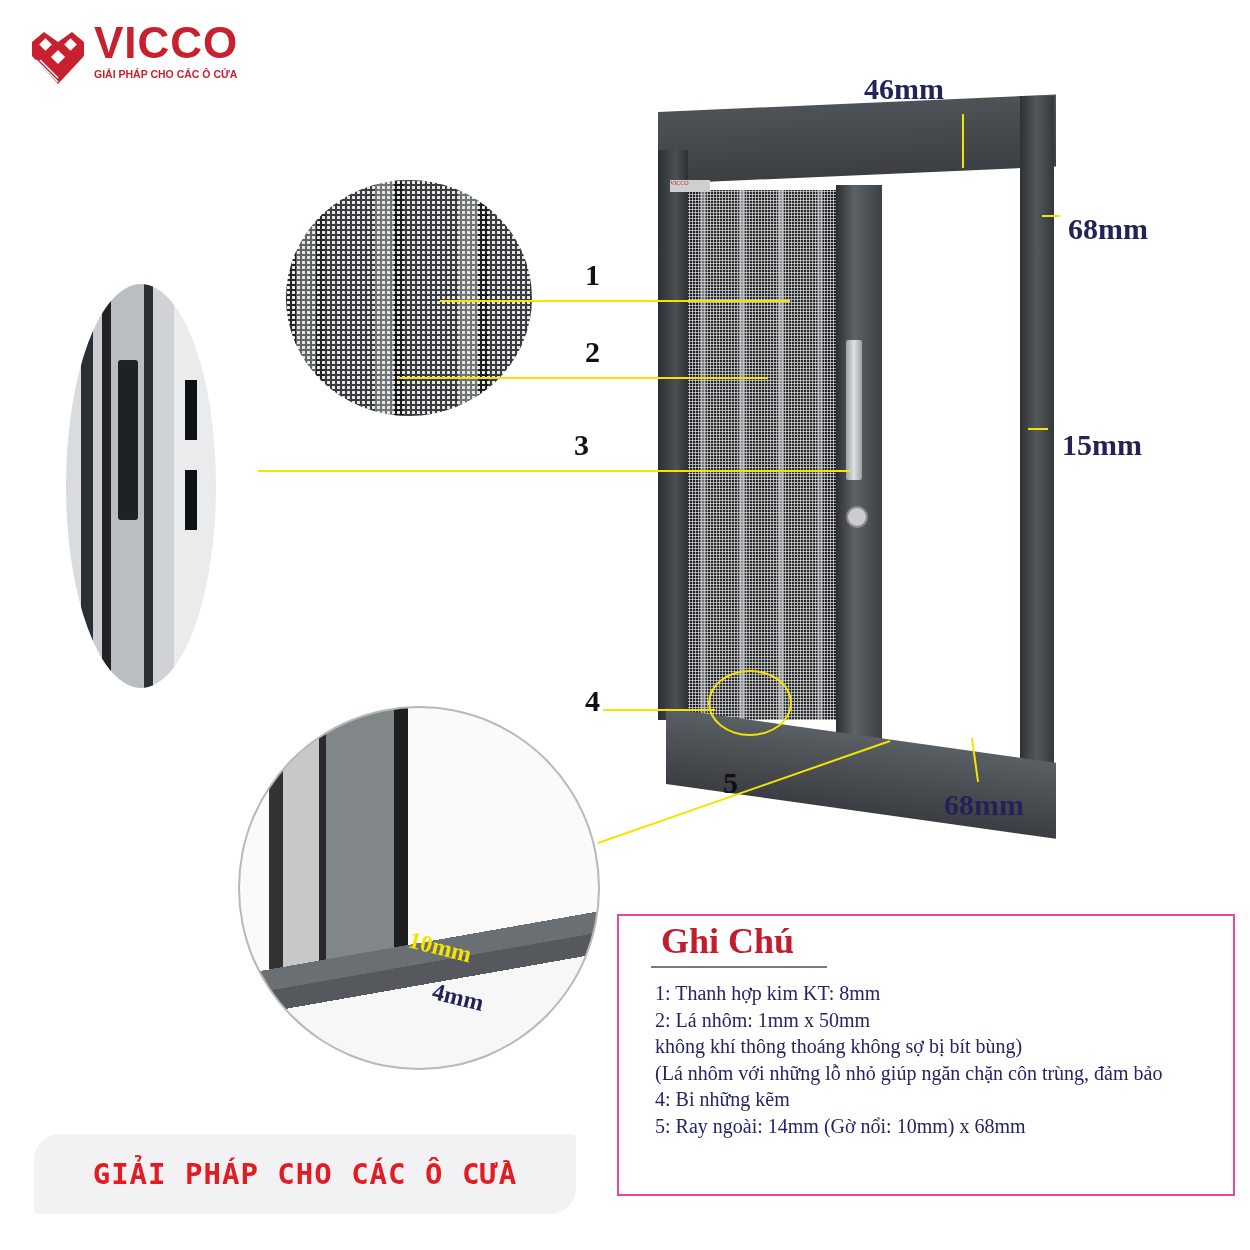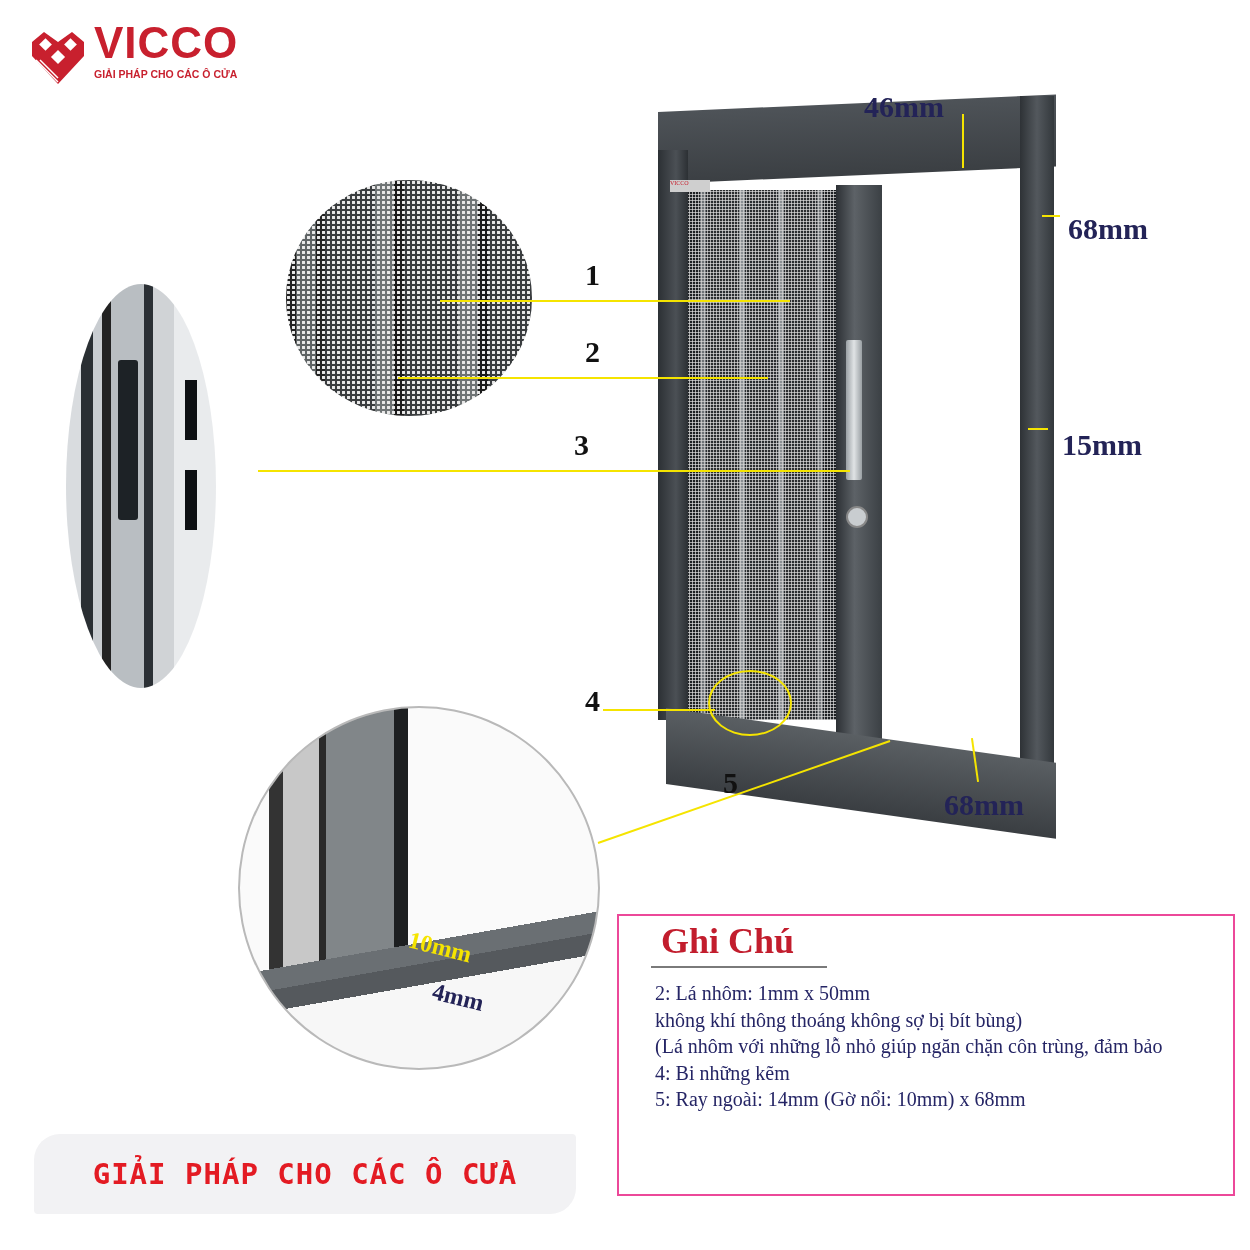--- a/index.html
+++ b/index.html
@@ -107,34 +107,35 @@
 <div class="abs num" style="left:585px;top:335px;">2</div>
 <div class="abs num" style="left:574px;top:428px;">3</div>
 <div class="abs num" style="left:585px;top:684px;">4</div>
 <div class="abs num" style="left:723px;top:766px;">5</div>
 
 <div class="abs varrow" style="left:962px;top:114px;height:54px;"></div>
 <div class="abs harrow" style="left:1042px;top:215px;width:18px;"></div>
 <div class="abs harrow" style="left:1028px;top:428px;width:20px;"></div>
 <div class="abs varrow" style="left:974px;top:738px;height:44px;transform:rotate(-8deg);"></div>
 
-<div class="abs dim" style="left:864px;top:90px;">46mm</div>
+<div class="abs dim" style="left:864px;top:72px;">46mm</div>
 <div class="abs dim" style="left:1068px;top:212px;">68mm</div>
 <div class="abs dim" style="left:1062px;top:428px;text-align:right;">15mm</div>
 <div class="abs dim" style="left:944px;top:788px;">68mm</div>
 <div class="abs dim-small" style="left:408px;top:934px;color:#f5e400;transform:rotate(14deg);">10mm</div>
 <div class="abs dim-small" style="left:432px;top:984px;color:#232357;transform:rotate(14deg);">4mm</div>
 
 <div class="abs tagline-box">
   <span class="tagline">GIẢI PHÁP CHO CÁC Ô CỬA</span>
 </div>
 
 <div class="abs notes">
   <div class="abs notes-title">Ghi Chú</div>
   <div class="abs notes-underline"></div>
   <div class="abs notes-body">
+    <div>1: Thanh hợp kim KT: 8mm</div>
     <div>2: Lá nhôm: 1mm x 50mm</div>
     <div>không khí thông thoáng không sợ bị bít bùng)</div>
     <div>(Lá nhôm với những lỗ nhỏ giúp ngăn chặn côn trùng, đảm bảo</div>
     <div>4: Bi những kẽm</div>
     <div>5: Ray ngoài: 14mm (Gờ nổi: 10mm) x 68mm</div>
   </div>
 </div>
 
 </body></html>

